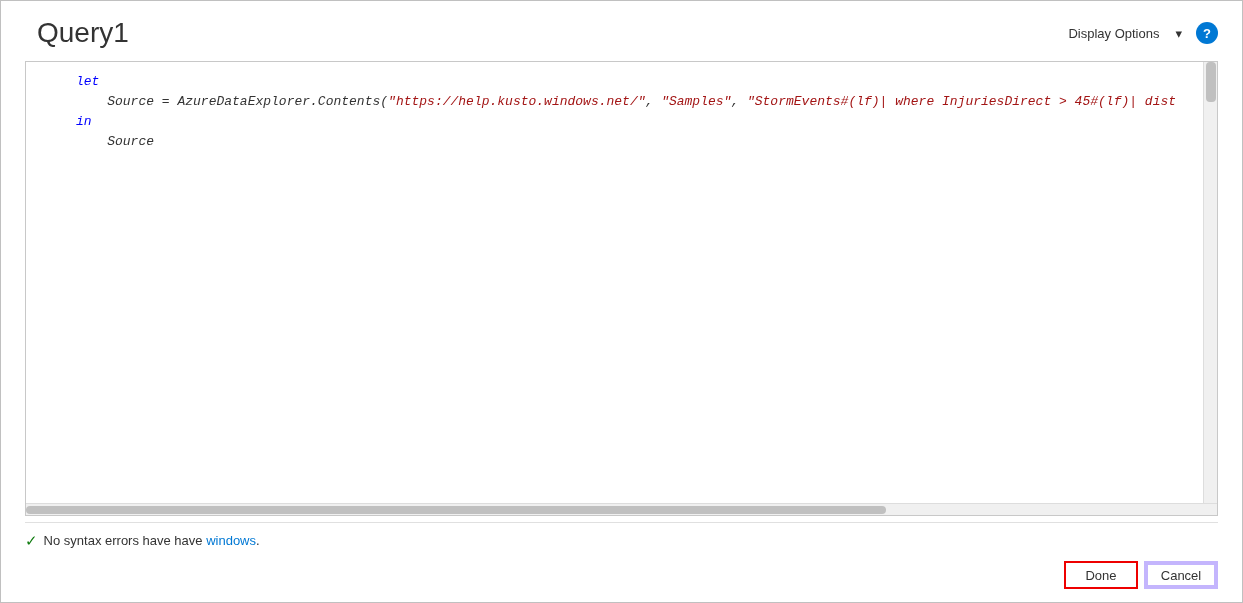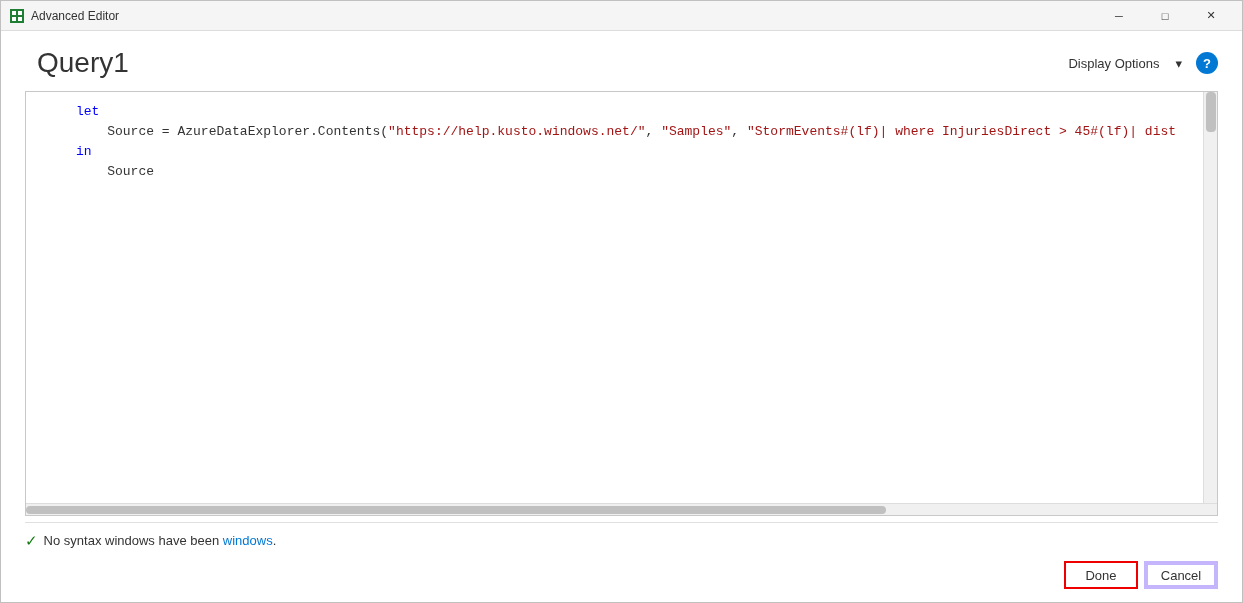--- a/index.html
+++ b/index.html
@@ -138,20 +138,21 @@
       position: relative;
     }
     .code-line {
       display: flex;
       align-items: flex-start;
       min-height: 20px;
       font-family: 'Consolas', 'Courier New', monospace;
       font-size: 13px;
       line-height: 20px;
       white-space: nowrap;
+      font-style: italic;
     }
     .code-line .gutter {
       width: 50px;
       min-width: 50px;
       color: #999;
       text-align: right;
       padding-right: 12px;
       user-select: none;
       font-size: 12px;
     }
@@ -246,39 +247,20 @@
       cursor: pointer;
       font-size: 13px;
       color: #333;
     }
   </style>
 </head>
 <body>
 
 <div class="window">
 
-  <div class="title-bar">
-    <div class="title-bar-left">
-      <div class="title-bar-icon">
-        <svg viewBox="0 0 16 16" xmlns="http://www.w3.org/2000/svg">
-          <rect x="1" y="1" width="14" height="14" fill="#1e7e34"></rect>
-          <rect x="3" y="3" width="4" height="4" fill="white"></rect>
-          <rect x="9" y="3" width="4" height="4" fill="white"></rect>
-          <rect x="3" y="9" width="4" height="4" fill="white"></rect>
-          <rect x="9" y="9" width="4" height="4" fill="white"></rect>
-        </svg>
-      </div>
-      <span class="title-bar-text">Advanced Editor</span>
-    </div>
-    <div class="title-bar-controls">
-      <button class="title-bar-btn">─</button>
-      <button class="title-bar-btn">□</button>
-      <button class="title-bar-btn close-btn">✕</button>
-    </div>
-  </div>
 
   <div class="content-area">
 
     <div class="header-row">
       <h1 class="page-title">Query1</h1>
       <div class="header-actions">
         <button class="display-options-btn">
           <span>Display Options</span>
           <span>▾</span>
         </button>
@@ -323,21 +305,21 @@
       </div>
 
       <div class="scrollbar-track-h">
         <div class="scrollbar-thumb-h"></div>
       </div>
     </div>
 
     <div class="status-bar">
       <span class="status-check">✓</span>
       <span class="status-text">
-        <span>No syntax windows have been </span><span class="detected">windows</span><span>.</span>
+        <span>No syntax errors have have </span><span class="detected">windows</span><span>.</span>
       </span>
     </div>
 
     <div class="footer-row">
       <button class="btn-done">Done</button>
       <button class="btn-cancel">Cancel</button>
     </div>
 
   </div>
 </div>

